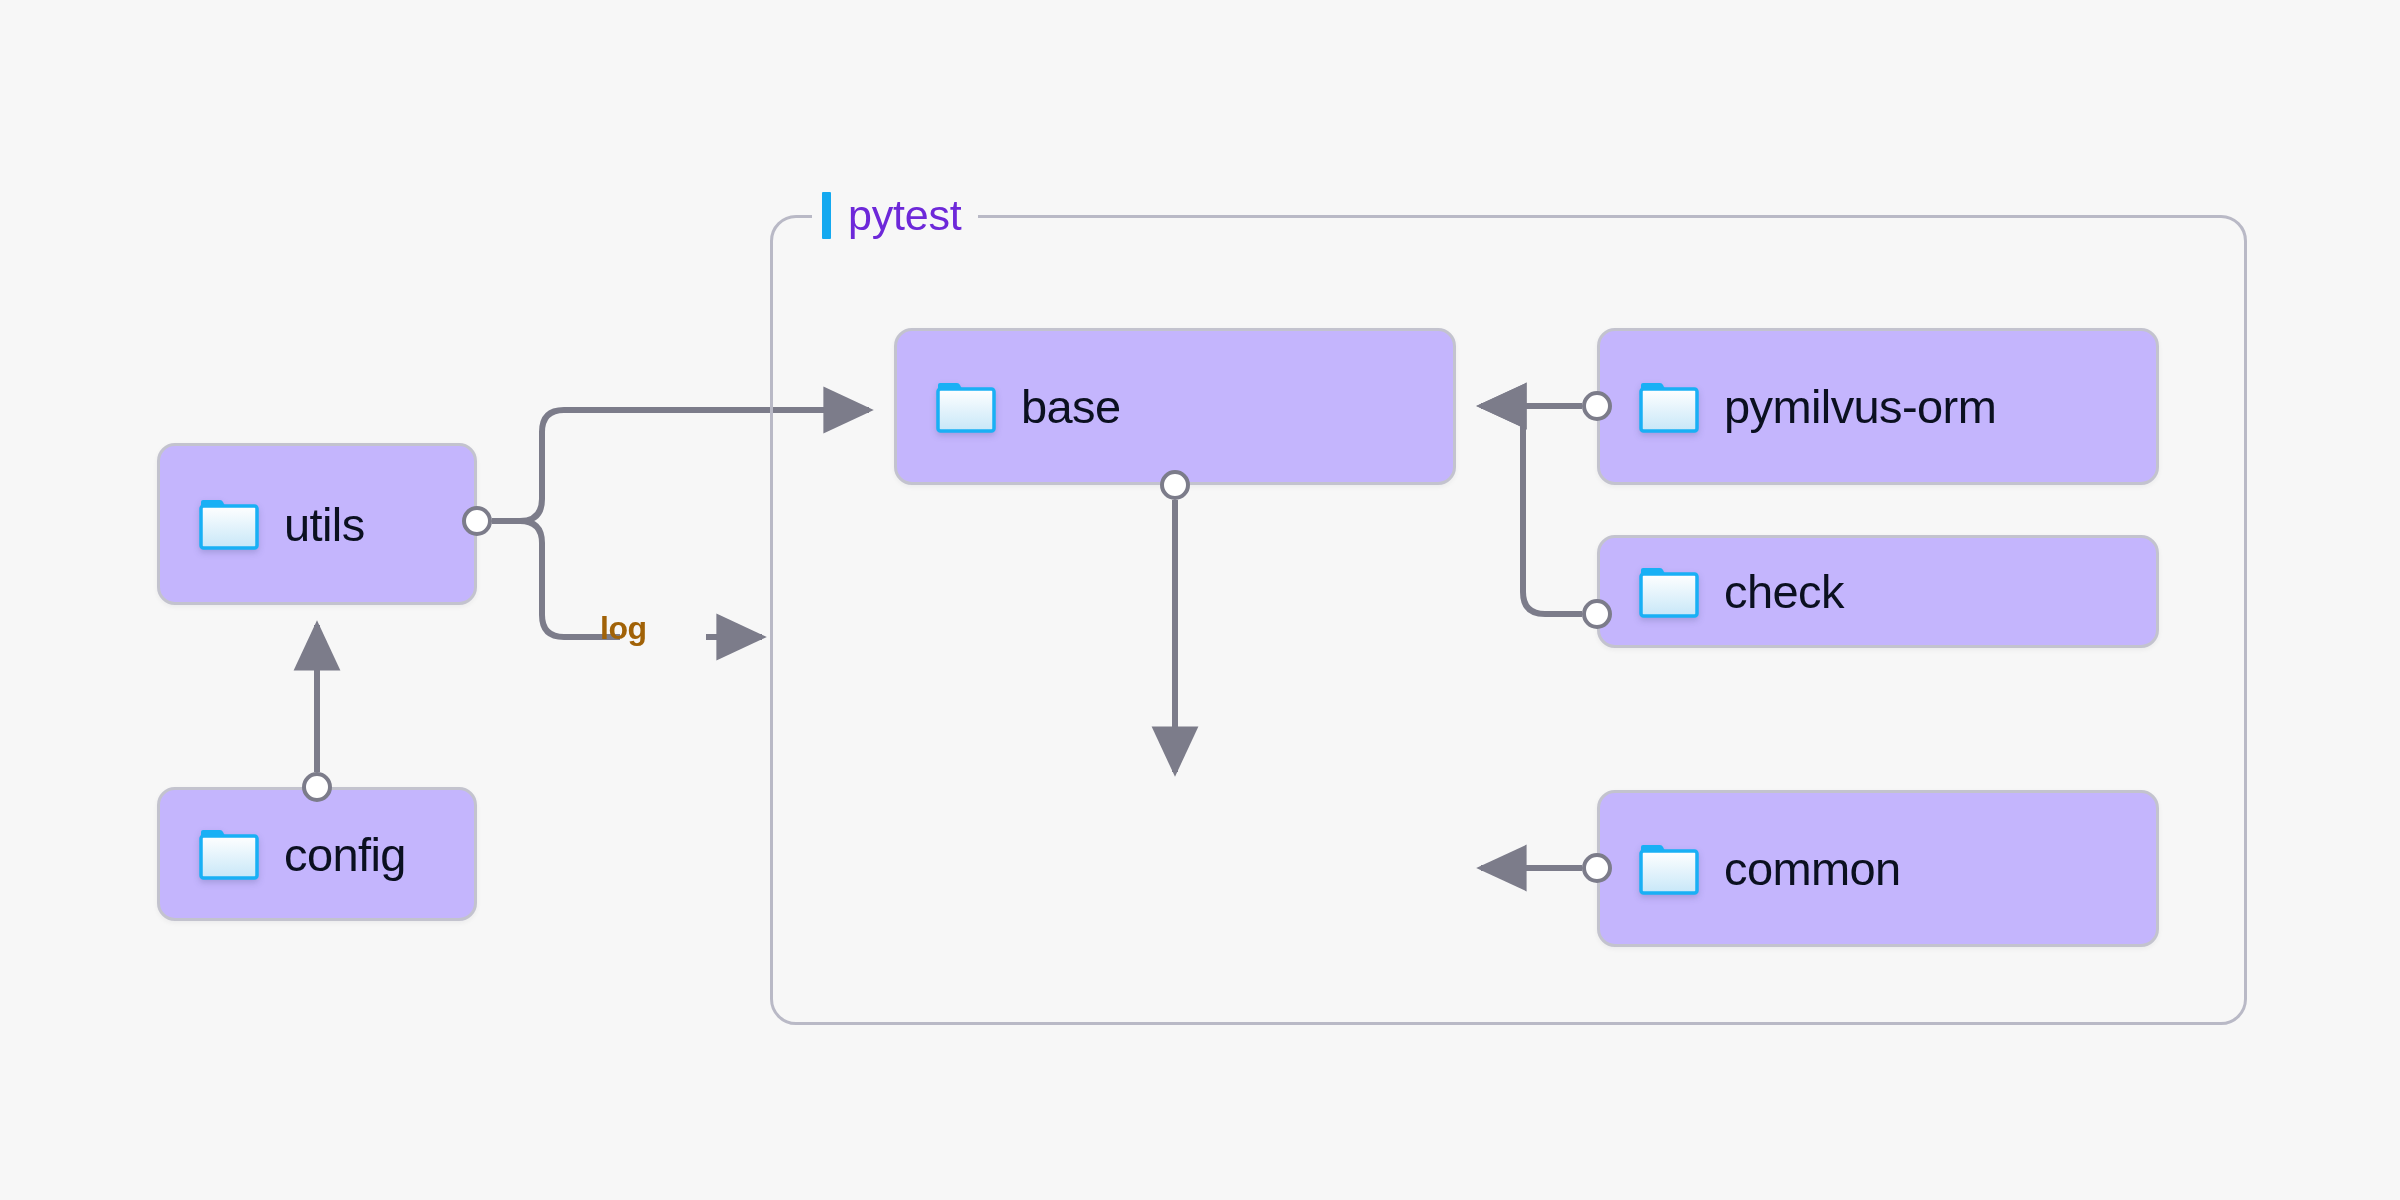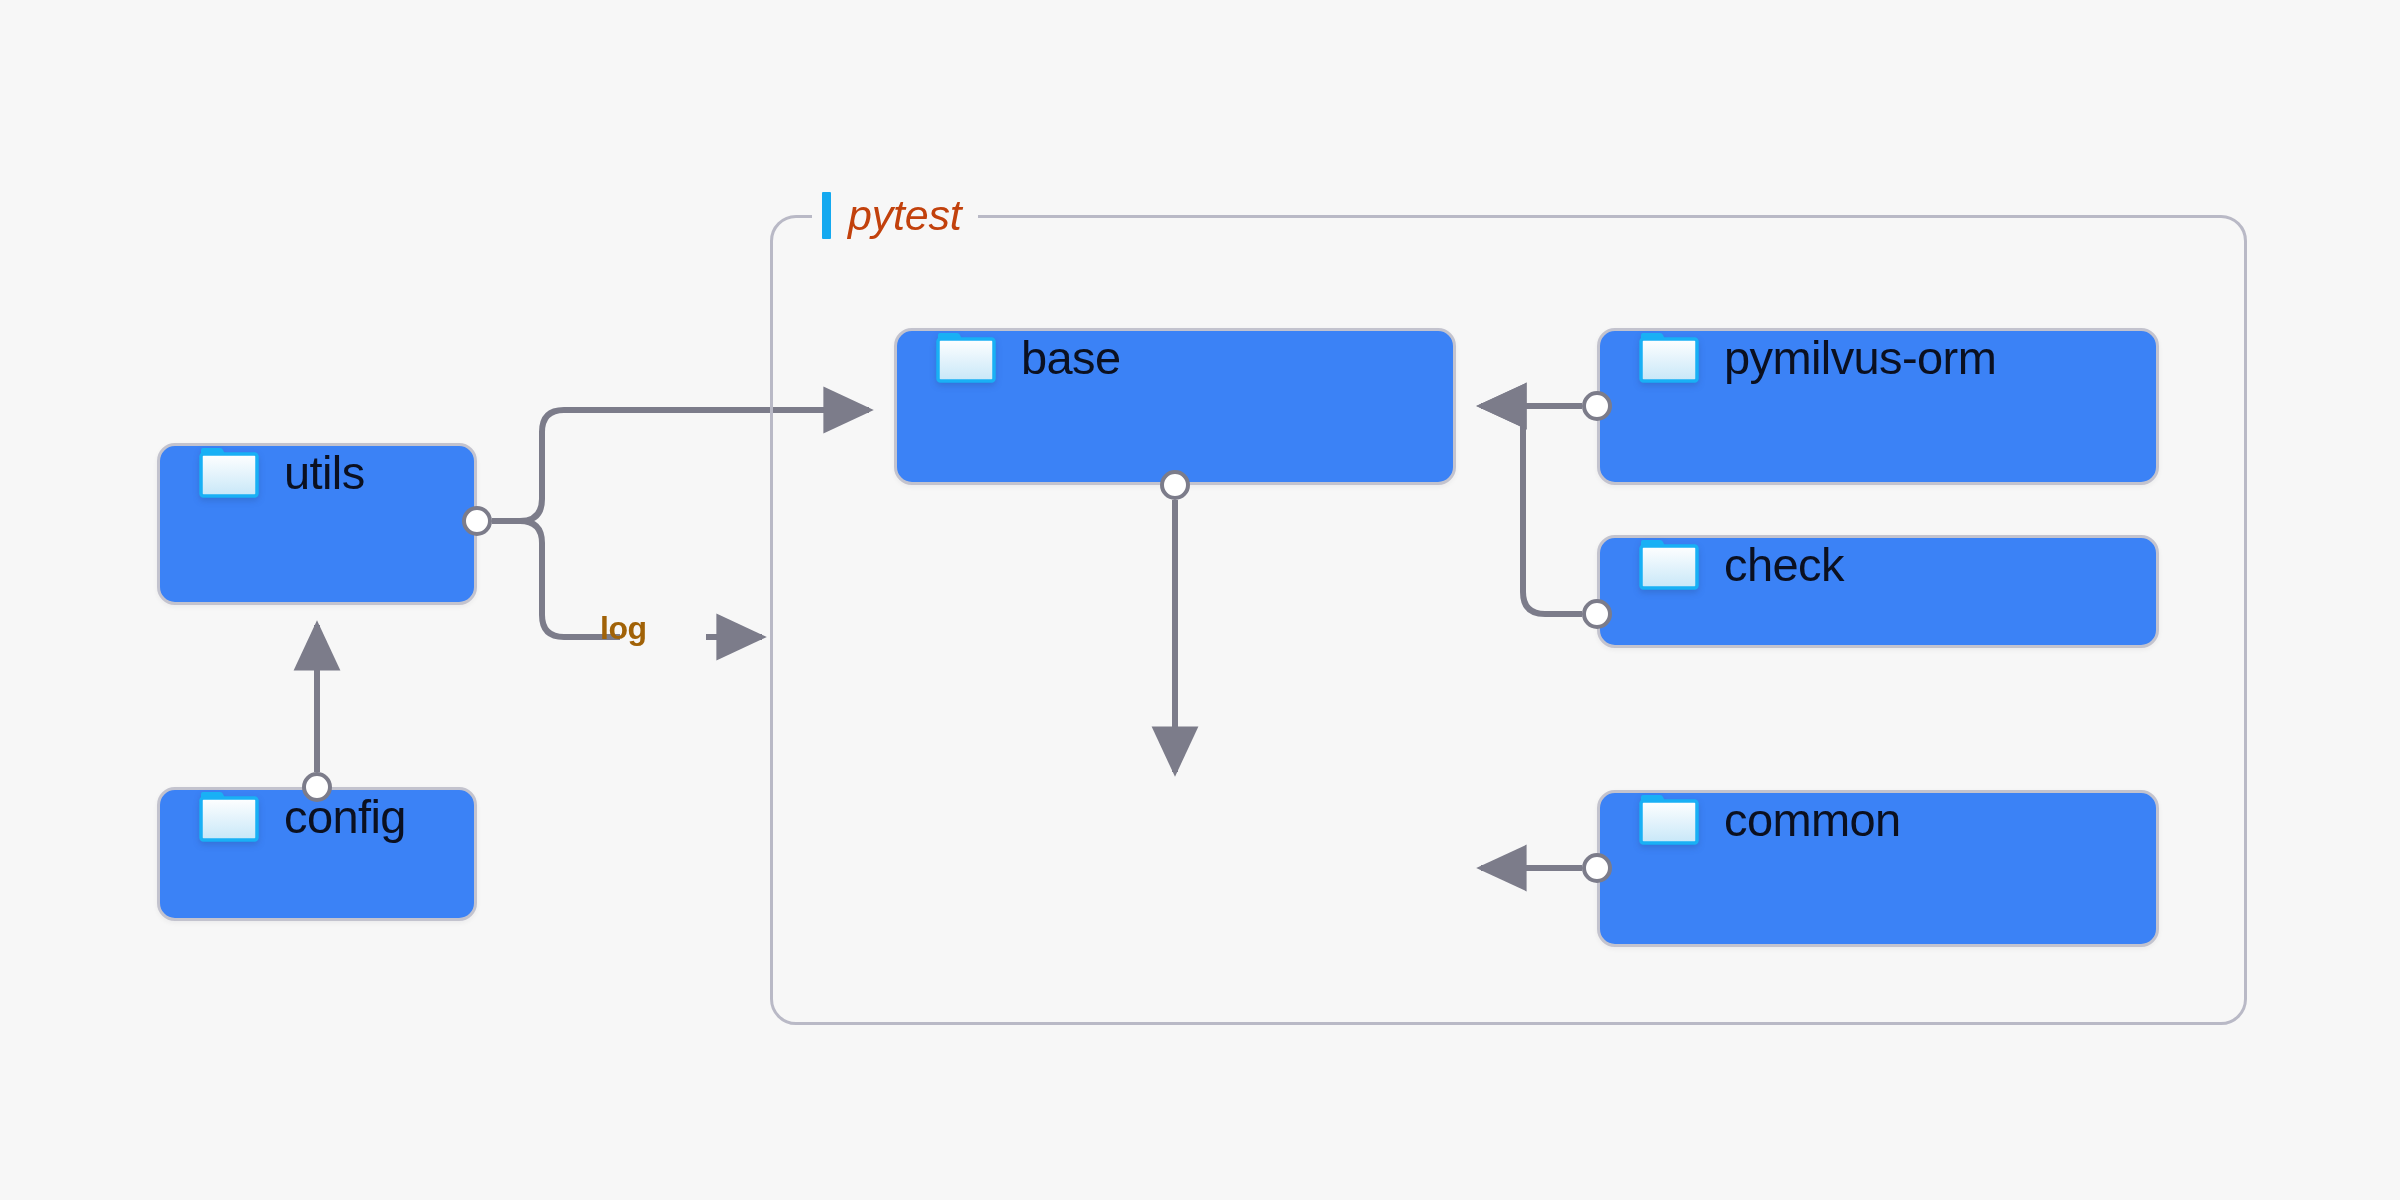--- a/index.html
+++ b/index.html
@@ -47,36 +47,35 @@
   }
   .group-bar {
     width: 9px;
     height: 47px;
     background: #14a9f0;
     border-radius: 1px;
     flex: none;
   }
   .group-title {
     font-size: 43px;
-    color: #c2410c;
+    color: #6d28d9;
     letter-spacing: -0.2px;
     line-height: 1;
     white-space: nowrap;
-    font-style: italic;
   }
 
   
   .node {
     position: absolute;
-    background: #3b82f6;
+    background: #c4b5fd;
     border: 3px solid #c3c3ce;
     border-radius: 18px;
     box-sizing: border-box;
     display: flex;
-    align-items: flex-start;
+    align-items: center;
     box-shadow: 0 2px 5px rgba(20,20,40,0.05);
   }
   .node-inner {
     display: flex;
     align-items: center;
     gap: 24px;
     padding-left: 38px;
   }
   .folder-icon {
     width: 62px;

